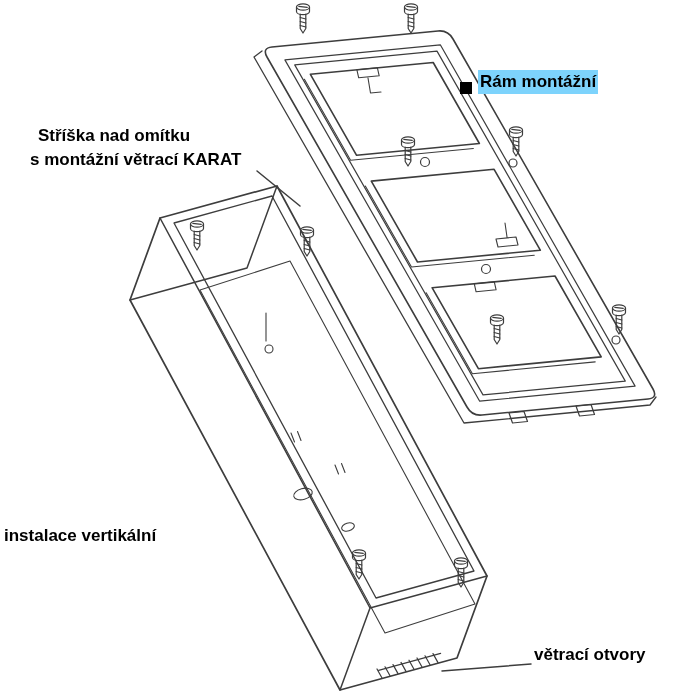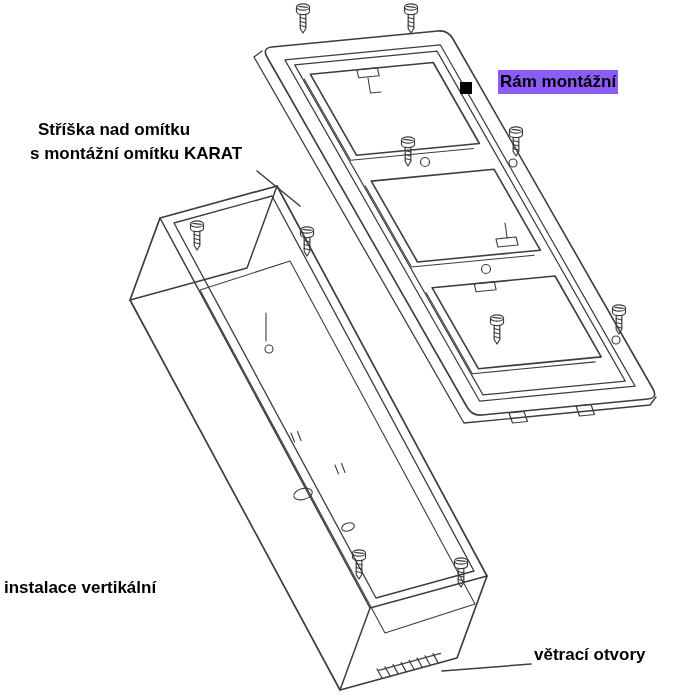--- a/index.html
+++ b/index.html
@@ -5,26 +5,26 @@
   html,body { margin:0; padding:0; background:#ffffff; }
   .screen {
     position:relative; width:700px; height:700px; background:#ffffff;
     overflow:hidden; font-family:"Liberation Sans", sans-serif;
   }
   svg.diagram { position:absolute; left:0; top:0; }
   .label {
     position:absolute; font-weight:700; font-size:17px; color:#000;
     line-height:1.4; white-space:nowrap;
   }
-  .label .indent { margin-left:8px; }
+  .label .indent { margin-left:8px;margin-top:6px; }
   .marker {
     position:absolute; left:460px; top:82px; width:12px; height:12px;
     background:#000000;
   }
-  .bg-white { background:#8b5cf6; padding:0 2px;margin-left:20px; }
+  .bg-white { background:#7dd3fc; padding:0 2px; }
 </style>
 </head>
 <body>
 
 <div class="screen">
 
   <svg class="diagram" width="700" height="700" viewBox="0 0 700 700">
     <defs>
       <g id="screw-shape">
         <ellipse cx="0" cy="2" rx="6.5" ry="3.2"></ellipse>
@@ -96,24 +96,24 @@
     </g>
 
     <g fill="none" stroke="#3d3d3d" stroke-width="1.5" stroke-linecap="round">
       <path d="M 257,171 L 300,206"></path>
       <path d="M 531,664 L 442,671"></path>
     </g>
   </svg>
 
   <div class="label" style="left:30px; top:118px;">
     <div class="indent">Stříška nad omítku</div>
-    <div>s montážní omítku KARAT</div>
+    <div>s montážní větrací KARAT</div>
   </div>
 
   <div class="marker"></div>
 
   <div class="label bg-white" style="left:478px; top:70px;">Rám montážní</div>
 
-  <div class="label" style="left:4px; top:576px;">instalace vertikální</div>
+  <div class="label" style="left:4px; top:524px;">instalace vertikální</div>
 
   <div class="label" style="left:534px; top:643px;">větrací otvory</div>
 
 </div>
 
 </body></html>

